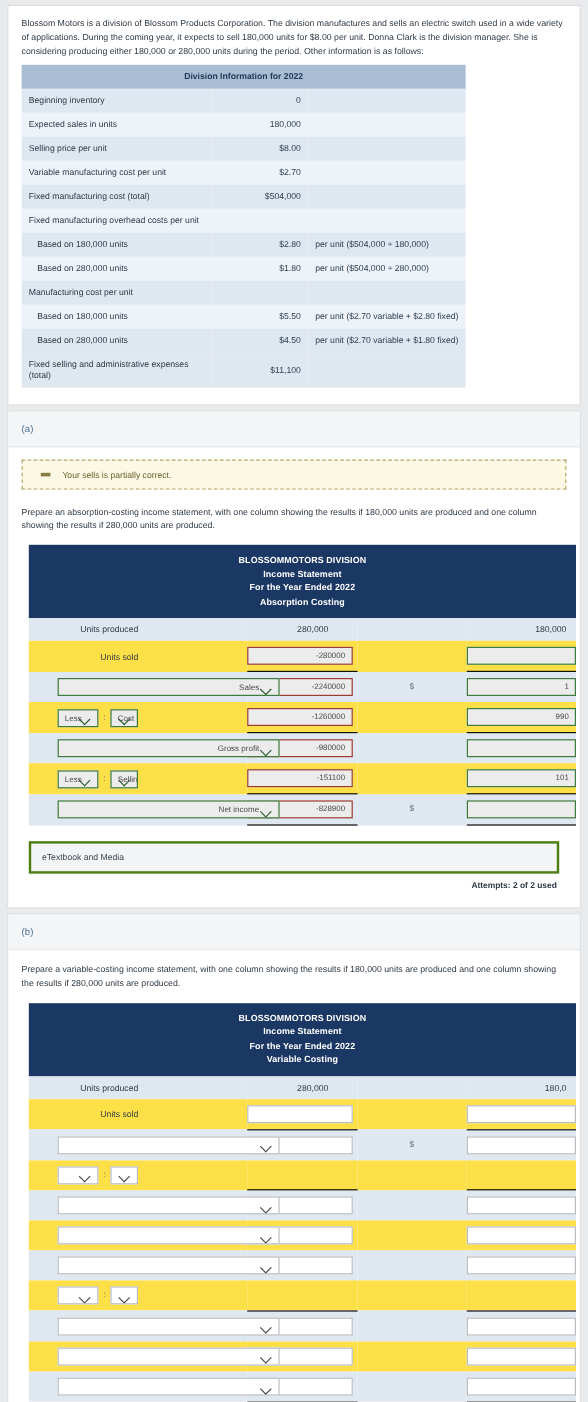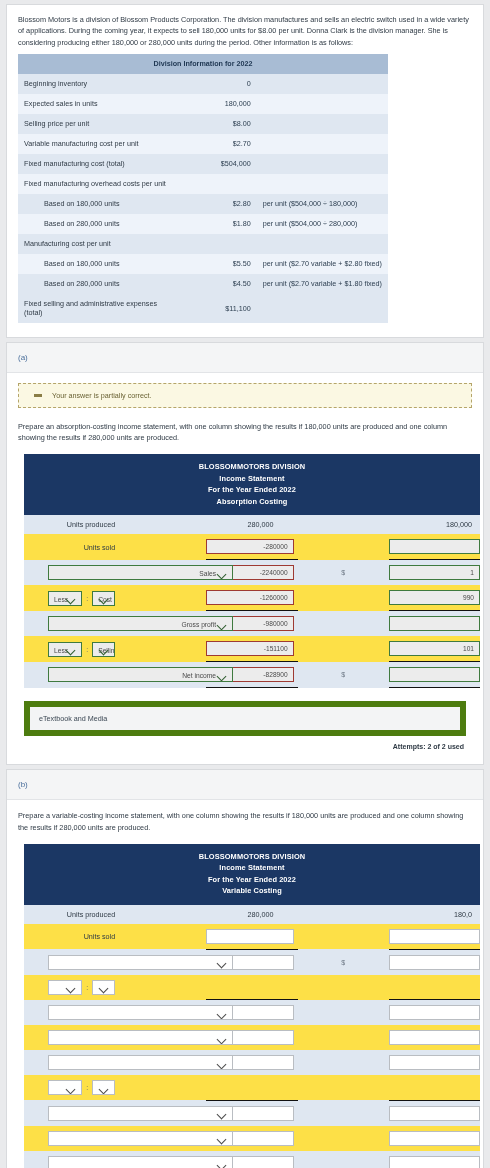--- a/index.html
+++ b/index.html
@@ -41,21 +41,21 @@
     padding: 5px 0;
   }
   table.info td {
     padding: 5.5px 6px;
     font-size: 7.2px;
     vertical-align: middle;
   }
   table.info tr.odd  td { background: #dfe7f1; }
   table.info tr.even td { background: #eef3fa; }
   td.lbl { width: 160px; color:#2f3a45; }
-  td.lbl.indent { padding-left: 26px; }
+  td.lbl.indent { padding-left: 13px; }
   td.amt { width: 80px; text-align: right; padding-right: 8px; white-space: nowrap; }
   td.note { width: 130px; text-align: left; padding-left: 7px; white-space: nowrap; }
 
   
   .part-head {
     background: #f4f5f6;
     border-bottom: 1px solid #e2e4e7;
     padding: 10px 11px;
     color: #4a6f9c;
     font-size: 8px;
@@ -155,21 +155,21 @@
   .sel-small { width: 78px; }
   .colon { padding: 0 4px; color:#5a6470; font-size:7px; }
   .sel-big { flex: 1; min-width: 0; }
   .sel-wide { width: 185px; }
 
   .underline-cell { border-bottom: 1.3px solid #111; }
 
   
   .etext {
     margin: 13px 6px 0 6px;
-    border: 6px solid #4d7c0f;
+    border: 2px solid #4d7c0f;
     background: #f3f4f5;
     padding: 7px 9px;
     font-size: 7.2px;
     color: #3b4753;
   }
   .attempts { text-align: right; font-size: 7px; font-weight: bold; color:#2f3a45; padding: 7px 8px 2px 0; }
 </style>
 </head>
 <body>
 
@@ -248,21 +248,21 @@
       </table>
     </div>
   </div>
 
   <div class="card">
     <div class="part-head">(a)</div>
     <div class="part-body">
 
       <div class="alert">
         <span class="dash"></span>
-        <span>Your answer is partially correct.</span>
+        <span>Your sells is partially correct.</span>
       </div>
 
       <div class="prompt">Prepare an absorption-costing income statement, with one column showing the results if 180,000 units are produced and one column showing the results if 280,000 units are produced.</div>
 
       <table class="stmt">
         <tbody>
           <tr>
             <td colspan="5" class="title-bar">
               <div>BLOSSOMMOTORS DIVISION</div>
               <div>Income Statement</div>

